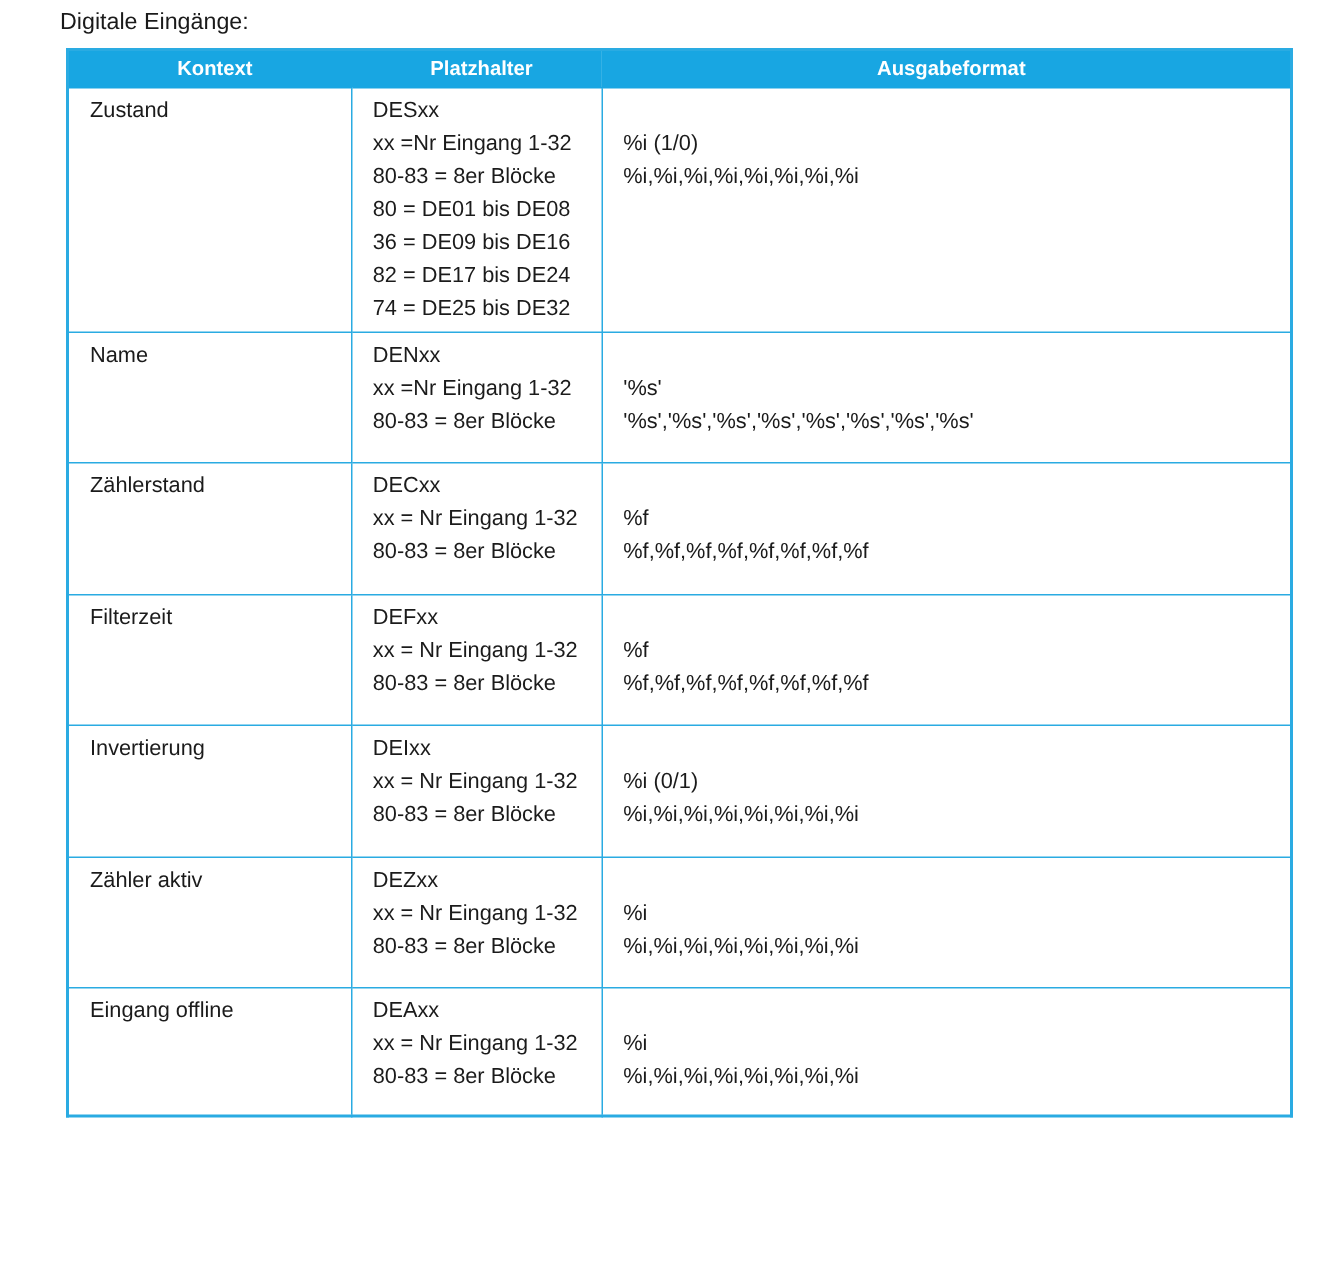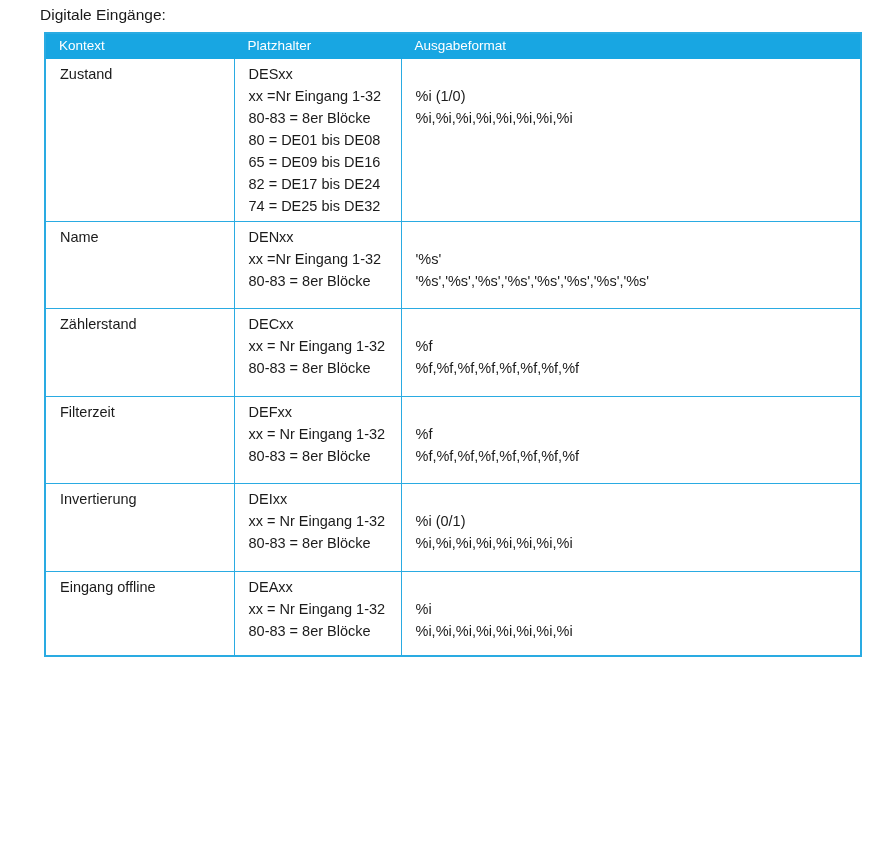--- a/index.html
+++ b/index.html
@@ -41,22 +41,22 @@
     table-layout: fixed;
     border: 2px solid var(--border);
   }
   table.data-table thead tr {
     height: 25px;
   }
   table.data-table th {
     background: var(--accent);
     color: var(--header-text);
     font-size: 13.5px;
-    font-weight: normal;
-    text-align: left;
+    font-weight: bold;
+    text-align: center;
     padding: 3px 6px 3px 13px;
     border: 1px solid var(--accent);
     vertical-align: middle;
   }
   table.data-table td {
     border: 1px solid var(--border);
     vertical-align: top;
     padding: 4px 8px 4px 14px;
     font-size: 14.5px;
     margin-left: 45px;
@@ -92,21 +92,21 @@
     <tbody>
         <tr>
           <td class="kontext-cell">
             <div class="line">Zustand</div>
           </td>
           <td class="platzhalter-cell">
             <div class="line">DESxx</div>
             <div class="line">xx =Nr Eingang 1-32</div>
             <div class="line">80-83 = 8er Blöcke</div>
             <div class="line">80 = DE01 bis DE08</div>
-            <div class="line">65 = DE09 bis DE16</div>
+            <div class="line">36 = DE09 bis DE16</div>
             <div class="line">82 = DE17 bis DE24</div>
             <div class="line">74 = DE25 bis DE32</div>
           </td>
           <td class="ausgabeformat-cell">
             <div class="line">&nbsp;</div>
             <div class="line">%i (1/0)</div>
             <div class="line">%i,%i,%i,%i,%i,%i,%i,%i</div>
           </td>
         </tr>
         <tr>
@@ -159,20 +159,35 @@
             <div class="line">Invertierung</div>
           </td>
           <td class="platzhalter-cell">
             <div class="line">DEIxx</div>
             <div class="line">xx = Nr Eingang 1-32</div>
             <div class="line">80-83 = 8er Blöcke</div>
           </td>
           <td class="ausgabeformat-cell">
             <div class="line">&nbsp;</div>
             <div class="line">%i (0/1)</div>
+            <div class="line">%i,%i,%i,%i,%i,%i,%i,%i</div>
+          </td>
+        </tr>
+        <tr>
+          <td class="kontext-cell">
+            <div class="line">Zähler aktiv</div>
+          </td>
+          <td class="platzhalter-cell">
+            <div class="line">DEZxx</div>
+            <div class="line">xx = Nr Eingang 1-32</div>
+            <div class="line">80-83 = 8er Blöcke</div>
+          </td>
+          <td class="ausgabeformat-cell">
+            <div class="line">&nbsp;</div>
+            <div class="line">%i</div>
             <div class="line">%i,%i,%i,%i,%i,%i,%i,%i</div>
           </td>
         </tr>
         <tr>
           <td class="kontext-cell">
             <div class="line">Eingang offline</div>
           </td>
           <td class="platzhalter-cell">
             <div class="line">DEAxx</div>
             <div class="line">xx = Nr Eingang 1-32</div>

